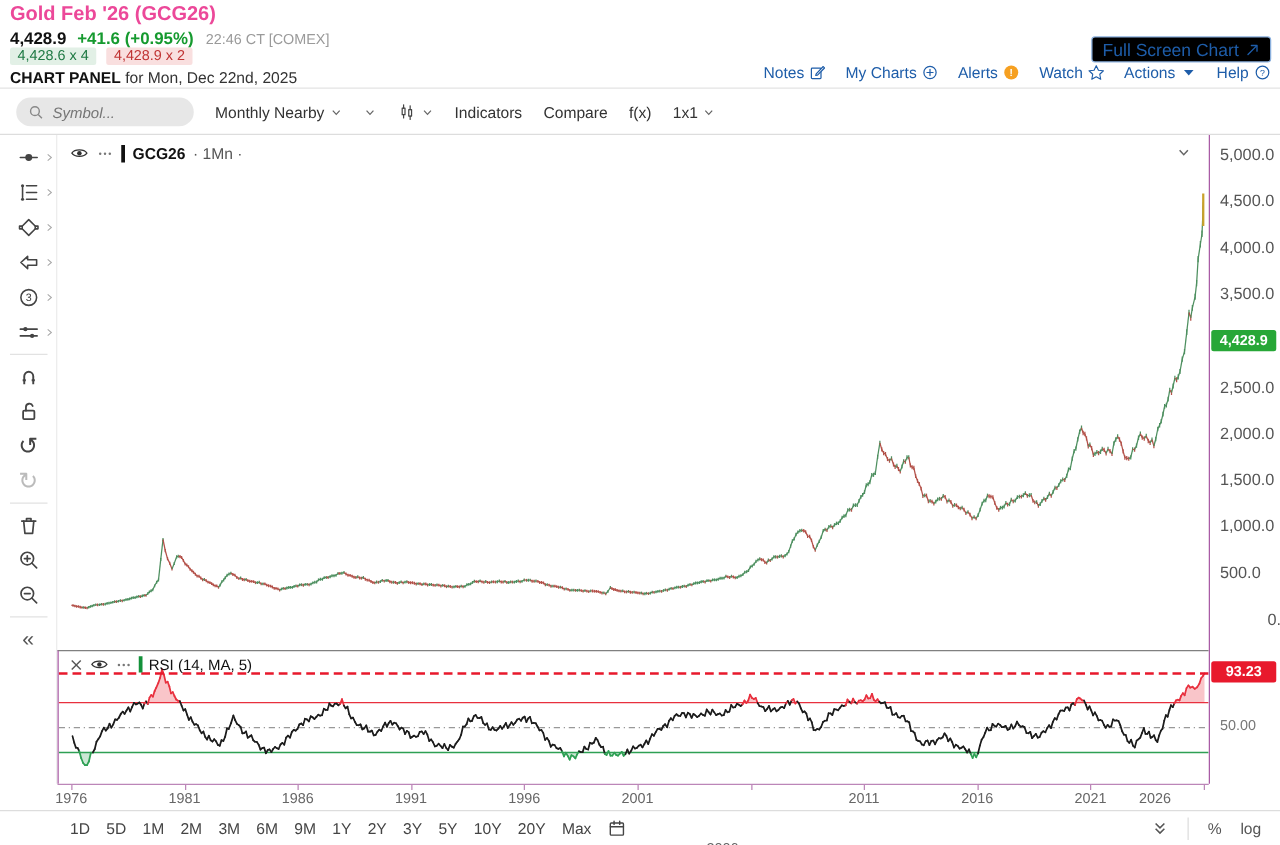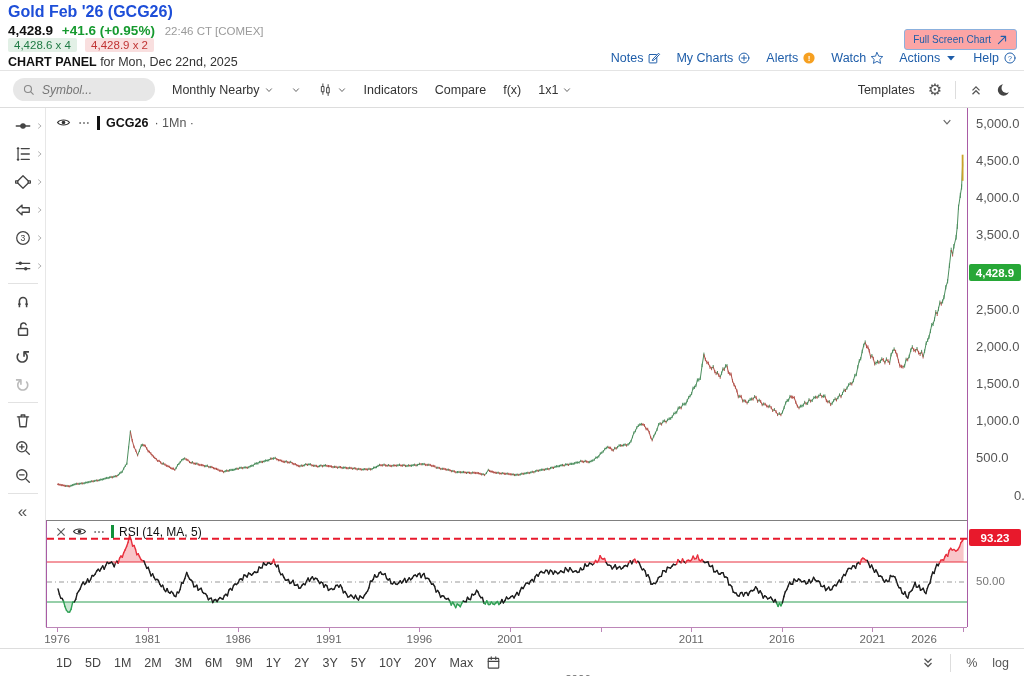--- a/index.html
+++ b/index.html
@@ -5,30 +5,30 @@
   *{box-sizing:border-box;margin:0;padding:0}
   body{background:#fff;font-family:"Liberation Sans",sans-serif}
   #app{position:relative;width:1024px;height:676px;background:#fff;color:#222;overflow:hidden;font-family:"Liberation Sans",sans-serif}
   .icon{display:inline-flex;align-items:center;justify-content:center;flex:none}
   .icon svg{width:100%;height:100%;display:block}
   .s9{width:9px;height:9px}.s10{width:10px;height:10px}.s12{width:12px;height:12px}
   .s14{width:14px;height:14px}.s15{width:15px;height:15px}.s16{width:16px;height:16px}.s18{width:18px;height:18px}
   .glyph{line-height:1;display:inline-block}
   
   .hdr{position:absolute;left:0;top:0;width:1024px;height:71px;border-bottom:1px solid #e4e4e4;background:#fff}
-  .title{position:absolute;left:8px;top:3px;font-size:16px;font-weight:bold;color:#1d4ed8}
+  .title{position:absolute;left:8px;top:3px;font-size:16px;font-weight:bold;color:#ec4899}
   .price-row{position:absolute;left:8px;top:23px;font-size:13.5px;font-weight:bold;color:#111}
   .price-row .chg{color:#169a2f;margin-left:5px}
   .price-row .qt{color:#9a9a9a;font-weight:normal;font-size:11.5px;margin-left:6px}
   .badge-row{position:absolute;left:8px;top:39px;font-size:11.5px}
   .badge-row .bid{background:#e2f0e6;color:#1f7a44;padding:1px 6px;border-radius:2px;margin-right:5px}
   .badge-row .ask{background:#f9dfdf;color:#c03434;padding:1px 6px;border-radius:2px}
   .panel-row{position:absolute;left:8px;top:55px;font-size:12.5px;color:#333}
   .panel-row b{color:#111}
-  .fsbtn{position:absolute;right:7px;top:29px;height:21px;background:#fca5a5;border:1px solid #8bb0dd;border-radius:3px;color:#1e5da9;font-size:10px;font-family:"Liberation Sans",sans-serif;display:flex;align-items:center;gap:5px;padding:0 8px;cursor:pointer}
+  .fsbtn{position:absolute;right:7px;top:29px;height:21px;background:#000000;border:1px solid #8bb0dd;border-radius:3px;color:#1e5da9;font-size:14px;font-family:"Liberation Sans",sans-serif;display:flex;align-items:center;gap:5px;padding:0 8px;cursor:pointer}
   .links{position:absolute;right:7px;top:51px;display:flex;align-items:center;gap:15px;font-size:12.5px;color:#1e5da9}
   .links .lnk{display:inline-flex;align-items:center;gap:4px;cursor:pointer}
   
   .tbar{position:absolute;left:0;top:72px;width:1024px;height:36px;border-bottom:1px solid #ddd;display:flex;align-items:center;gap:17px;padding-left:13px;font-size:12.5px;color:#333}
   .search{width:142px;height:23px;background:#e7e7e7;border-radius:12px;display:flex;align-items:center;gap:6px;padding:0 9px}
   .search input{border:none;background:transparent;outline:none;width:100px;font-size:12px;font-style:italic;color:#777;font-family:"Liberation Sans",sans-serif}
   .drop{display:inline-flex;align-items:center;gap:4px;cursor:pointer}
   .tright{margin-left:auto;display:flex;align-items:center;gap:13px;padding-right:12px}
   .vsep{width:1px;height:18px;background:#ddd}
   
@@ -193,37 +193,20 @@
     <span style="cursor:pointer">Compare</span>
     <span style="cursor:pointer">f(x)</span>
     <span class="drop">
       <span>1x1</span>
       <span class="icon s10">
           <svg viewBox="0 0 20 20">
             <polyline points="4.5,7 10,13 15.5,7" fill="none" stroke="#666" stroke-width="2"></polyline>
           </svg>
         </span>
     </span>
-    <div class="tright">
-      <span style="cursor:pointer">Templates</span>
-      <span class="glyph" style="font-size:16px;color:#555;cursor:pointer">⚙</span>
-      <span class="vsep"></span>
-      <span class="icon s14" style="cursor:pointer">
-          <svg viewBox="0 0 20 20" fill="none" stroke="#555" stroke-width="1.8">
-            <polyline points="5,10.5 10,5.5 15,10.5"></polyline>
-            <polyline points="5,16 10,11 15,16"></polyline>
-          </svg>
-        </span>
-      <span class="icon s16" style="cursor:pointer">
-          <svg viewBox="0 0 20 20">
-            <circle cx="9.5" cy="10" r="7.2" fill="#444"></circle>
-            <circle cx="13.2" cy="7.4" r="6.3" fill="#fff"></circle>
-          </svg>
-        </span>
-    </div>
   </div>
 
   <div class="side" id="side">
       <div class="tool">
         <span class="icon s18">
           <svg viewBox="0 0 20 20" fill="none" stroke="#444" stroke-width="1.4" stroke-linecap="round" stroke-linejoin="round">
             <line x1="2.5" y1="10" x2="17.5" y2="10"></line>
             <circle cx="10" cy="10" r="2.4" fill="#444"></circle>
           </svg>
         </span>

